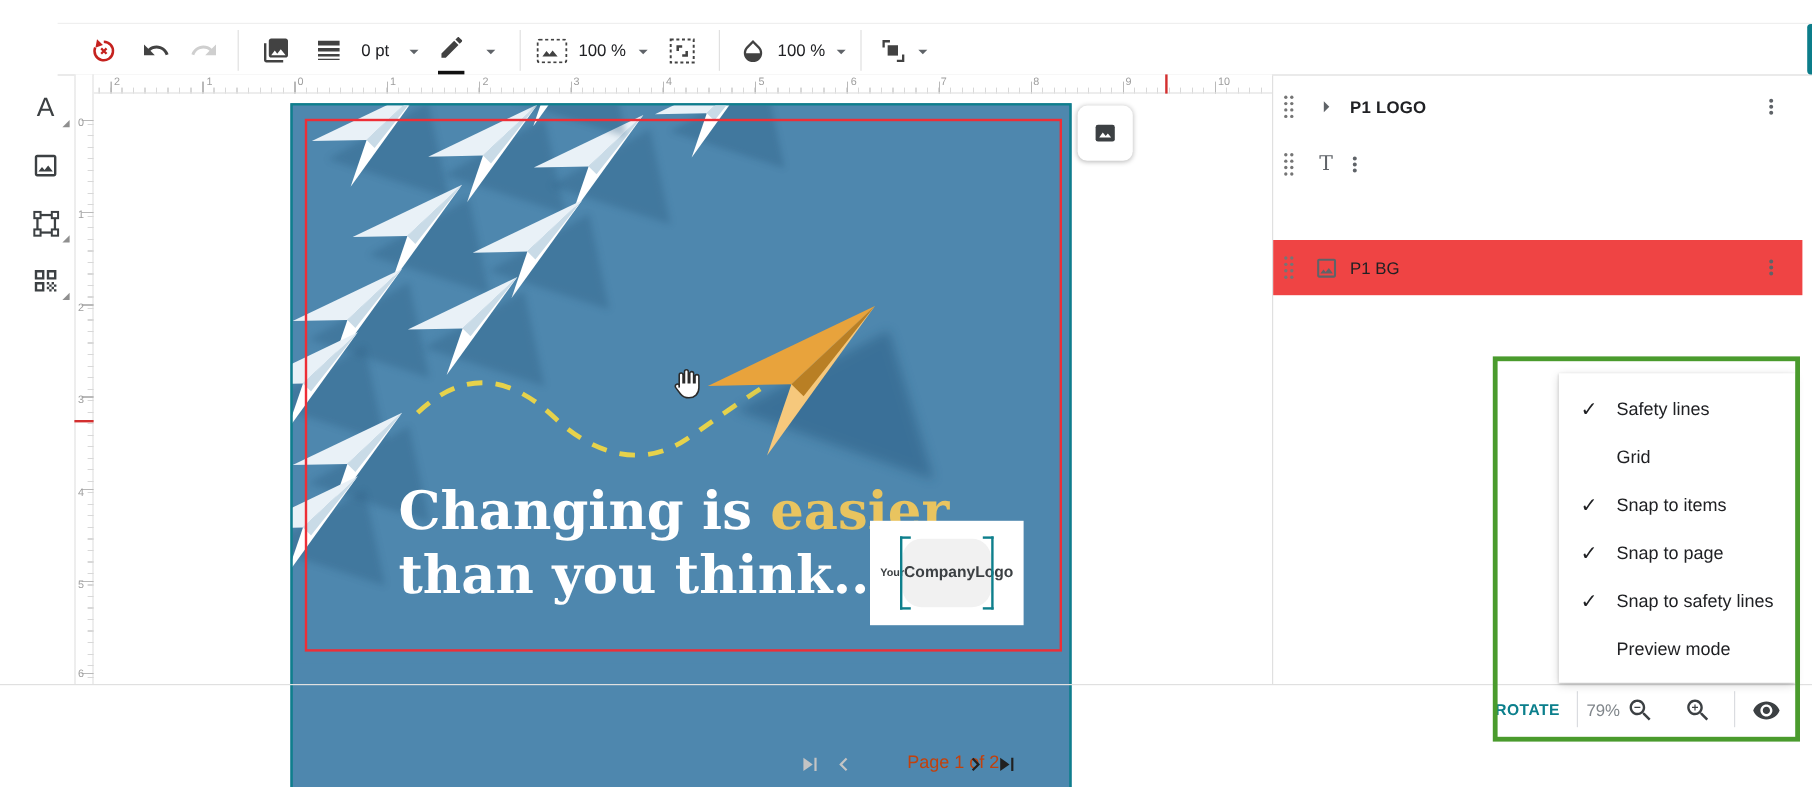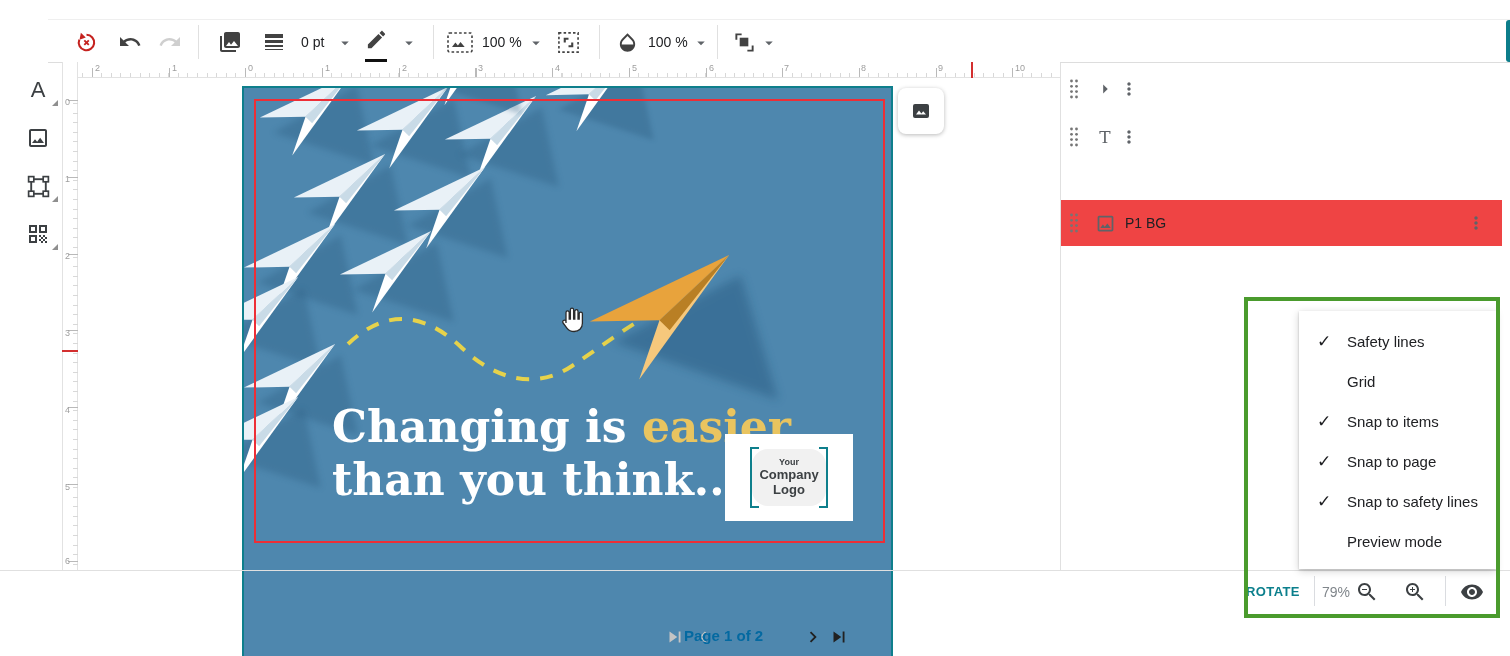--- a/index.html
+++ b/index.html
@@ -51,21 +51,21 @@
 
   
   .canvas { position:absolute; left:242px; top:86px; width:651px; height:579px;
             border:2px solid #0e7f8c; background:#4e87ae; }
   .headline { position:absolute; left:88px; top:312px; font-family:"DejaVu Serif", serif;
               font-weight:bold; font-size:44px; line-height:53px; color:#ffffff; white-space:nowrap; }
   .headline .gold { color:#e9c45f; }
   .logo-box { position:absolute; left:481px; top:346px; width:128px; height:87px; background:#ffffff;
               display:flex; align-items:center; justify-content:center; }
   .logo-inner { position:relative; width:74px; height:57px; background:#f1f1f1;
-                display:flex; flex-direction:column; align-items:center; justify-content:center;
+                display:flex; flex-direction:row; align-items:center; justify-content:center;
                 color:#3c4043; text-align:center; line-height:1.15;border-radius:16px; }
   .bracket-l,.bracket-r { position:absolute; top:-2px; bottom:-2px; width:9px; }
   .bracket-l { left:-2px; border:2px solid #0e7f8c; border-right:none; }
   .bracket-r { right:-2px; border:2px solid #0e7f8c; border-left:none; }
   .logo-l1 { font-size:9px; font-weight:bold; }
   .logo-l2 { font-size:13px; font-weight:bold; }
   .logo-l3 { font-size:13px; font-weight:bold; }
   .float-btn { position:absolute; left:898px; top:88px; width:46px; height:46px; background:#fff;
                border-radius:8px; box-shadow:0 1px 4px rgba(0,0,0,.28); display:flex;
                align-items:center; justify-content:center; cursor:pointer; }
@@ -95,21 +95,21 @@
   .rotate { position:absolute; left:1246px; top:584px; font-size:13px; font-weight:bold;
             color:#0b7f8c; letter-spacing:.4px; cursor:pointer; }
   .zoomval { position:absolute; left:1322px; top:584px; font-size:14px; color:#80868b; }
   .bsep { position:absolute; top:576px; width:1px; height:30px; background:#dadce0; }
 
   
   .green-rect { position:absolute; left:1244px; top:297px; width:256px; height:321px;
                 border:4px solid #4a9b2d; z-index:40; pointer-events:none; }
 
   
-  .pagelabel { position:absolute; left:684px; top:627px; font-size:15px; font-weight:bold; color:#0369a1; }
+  .pagelabel { position:absolute; left:756px; top:627px; font-size:15px; font-weight:normal; color:#c2410c; }
   .pbtn { position:absolute; top:626px; width:22px; height:22px; cursor:pointer; }
 </style>
 </head>
 <body>
 
 <div class="topbar">
   <div class="tbtn" style="left:24px">
     <svg width="25" height="25" viewBox="0 0 24 24">
       <path d="M12 4.6a7.4 7.4 0 1 1-6.9 4.6" fill="none" stroke="#c5221f" stroke-width="2"></path>
       <path d="M6.6 2.6 5.3 9.4l6-2.2z" fill="#c5221f"></path>
@@ -330,20 +330,21 @@
       <circle cx="3.5" cy="13.6" r="1.4"></circle>
       <circle cx="8.5" cy="13.6" r="1.4"></circle>
       <circle cx="3.5" cy="19" r="1.4"></circle>
       <circle cx="8.5" cy="19" r="1.4"></circle>
   </svg>
   <span class="licon">
       <svg width="22" height="22" viewBox="0 0 24 24" fill="#5f6368">
         <path d="M10 17l5-5-5-5v10z"></path>
       </svg>
     </span>
+  <span class="llabel bold">P1 LOGO</span>
   <span class="kebab">
       <svg width="20" height="20" viewBox="0 0 24 24" fill="#5f6368">
         <path d="M12 8c1.1 0 2-.9 2-2s-.9-2-2-2-2 .9-2 2 .9 2 2 2zm0 2c-1.1 0-2 .9-2 2s.9 2 2 2 2-.9 2-2-.9-2-2-2zm0 6c-1.1 0-2 .9-2 2s.9 2 2 2 2-.9 2-2-.9-2-2-2z"></path>
       </svg>
     </span>
 </div>
 
 <div class="layer-row" style="top:114px">
   <svg class="drag" width="12" height="22" viewBox="0 0 12 22" fill="#757575">
     <circle cx="3.5" cy="3" r="1.4"></circle>

